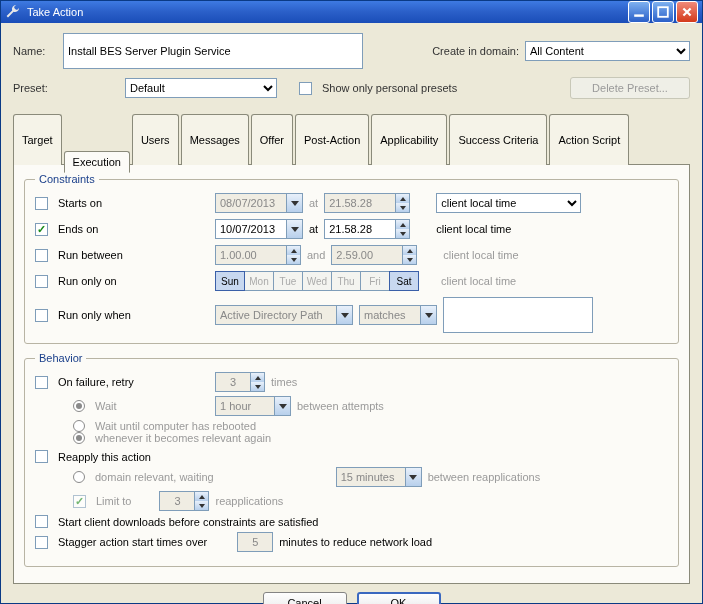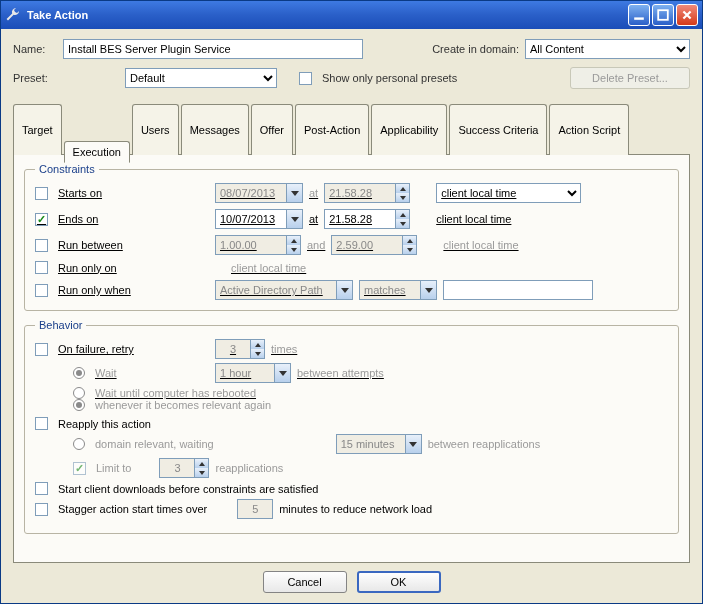--- a/index.html
+++ b/index.html
@@ -1,48 +1,48 @@
 <!DOCTYPE html>
 <html><head>
 <meta charset="utf-8">
 <style>
   * { box-sizing: border-box; margin: 0; padding: 0; font-family: Tahoma, Arial, sans-serif; font-size: 11px; }
   body { background: #fff; width: 703px; height: 604px; overflow: hidden; }
 
   .window { width: 703px; height: 604px; border: 1px solid #0a3a85; background: #ece9d8; display: flex; flex-direction: column; }
 
-  .titlebar { height: 28px; background: linear-gradient(to bottom, #3e7ae2 0%, #2a5fc8 50%, #1a4db8 100%); display: flex; align-items: center; padding: 0 4px; color: #fff; font-weight: bold; font-size: 13px; }
+  .titlebar { height: 28px; background: linear-gradient(to bottom, #3e7ae2 0%, #2a5fc8 50%, #1a4db8 100%); display: flex; align-items: center; padding: 0 4px; color: #fff; font-weight: normal; font-size: 13px; }
   .titlebar .wrench { width: 16px; height: 16px; margin-right: 6px; display: inline-flex; align-items: center; justify-content: center; }
   .titlebar .title { flex: 1; }
   .titlebar .winbtns { display: flex; gap: 2px; }
   .winbtn { width: 22px; height: 22px; border: 1px solid #fff; border-radius: 3px; background: linear-gradient(to bottom, #7eb1f0, #2a5fc8); display: flex; align-items: center; justify-content: center; color: #fff; font-weight: bold; cursor: pointer; }
   .winbtn.close { background: linear-gradient(to bottom, #f08a7a, #d43a1a); }
   .winbtn svg { width: 12px; height: 12px; }
 
   .body { padding: 10px 12px 8px 12px; flex: 1; display: flex; flex-direction: column; }
 
   .row { display: flex; align-items: center; margin-bottom: 8px; gap: 6px; }
   .label { color: #333; }
 
-  input[type=text].field, select.field { height: 20px; border: 1px solid #7f9db9; background: #fff; padding: 0 4px; font-size: 11px; }
+  input[type=text].field, select.field { height: 36px; border: 1px solid #7f9db9; background: #fff; padding: 0 4px; font-size: 11px; }
   input[type=text].field { }
   .btn { height: 22px; border: 1px solid #848484; background: linear-gradient(to bottom,#fefefe,#e8e8e8); padding: 0 16px; border-radius: 3px; cursor: pointer; font-size: 11px; }
   .btn.disabled { color: #9a9a9a; background: #efefe7; border-color:#c8c8b8; cursor: default; }
   .checkbox { width: 13px; height: 13px; border: 1px solid #7f9db9; background: #fff; display: inline-flex; align-items: center; justify-content: center; margin-right: 4px; }
   .checkbox.checked::after { content:"✓"; color: #1a8a1a; font-size: 11px; font-weight: bold; line-height: 1; }
 
   .tabs { display: flex; align-items: flex-end; margin-top: 6px; position: relative; }
   .tab { border: 1px solid #8a8a7a; border-bottom: none; border-top-left-radius: 3px; border-top-right-radius: 3px; padding: 19px 8px; margin-right: 2px; background: #f5f3e8; cursor: pointer; position: relative; top: 1px; }
   .tab.active { background: #fcfbf7; top: 8px; padding-top: 4px; padding-bottom: 4px; z-index: 2; border-bottom: 1px solid #fcfbf7; margin-bottom: -1px; }
   .tabpanel { flex: 1; border: 1px solid #8a8a7a; background: #fcfbf7; padding: 8px 10px; overflow: auto; }
 
   fieldset.group { border: 1px solid #b8b4a4; border-radius: 3px; padding: 8px 10px 10px 10px; margin-bottom: 8px; }
   fieldset.group > legend { color: #1a3f8a; padding: 0 4px; font-size: 11px; }
 
-  .grid { display: grid; grid-template-columns: 180px 1fr; row-gap: 6px; align-items: center; text-decoration: underline; }
+  .grid { display: grid; grid-template-columns: 180px 1fr; row-gap: 6px; align-items: center; }
   .grid .cell { display: flex; align-items: center; gap: 6px; flex-wrap: wrap; }
   .grid .lbl { display: flex; align-items: center; gap: 6px; }
 
   .datebox, .timebox, .numbox, .combobox { display: inline-flex; align-items: center; border: 1px solid #7f9db9; background: #fff; height: 20px; }
   .datebox input, .timebox input, .numbox input, .combobox input { border: none; outline: none; width: 70px; height: 18px; padding: 0 4px; font-size: 11px; }
   .numbox input { width: 34px; text-align: center; }
   .combobox input { width: 120px; }
   .drop { width: 16px; height: 18px; background: linear-gradient(to bottom,#e8f0fa,#b8d0ec); border-left: 1px solid #7f9db9; display: flex; align-items: center; justify-content: center; cursor: pointer; }
   .drop::after { content:""; border-left:4px solid transparent; border-right:4px solid transparent; border-top:5px solid #333; }
   .spin { display: flex; flex-direction: column; width: 14px; height: 18px; border-left: 1px solid #7f9db9; }
@@ -211,20 +211,29 @@
               </span>
             <span style="width:14px"></span>
             <span class="disabled-text">client local time</span>
           </div>
 
           <div class="lbl">
             <span class="checkbox"></span>
             <span>Run only on</span>
           </div>
           <div class="cell">
+            <span class="daybtns">
+              <span class="daybtn sel">Sun</span>
+              <span class="daybtn dim">Mon</span>
+              <span class="daybtn dim">Tue</span>
+              <span class="daybtn dim">Wed</span>
+              <span class="daybtn dim">Thu</span>
+              <span class="daybtn dim">Fri</span>
+              <span class="daybtn sel">Sat</span>
+            </span>
             <span style="width:10px"></span>
             <span class="disabled-text">client local time</span>
           </div>
 
           <div class="lbl">
             <span class="checkbox"></span>
             <span>Run only when</span>
           </div>
           <div class="cell">
             <span class="combobox disabled-input">

